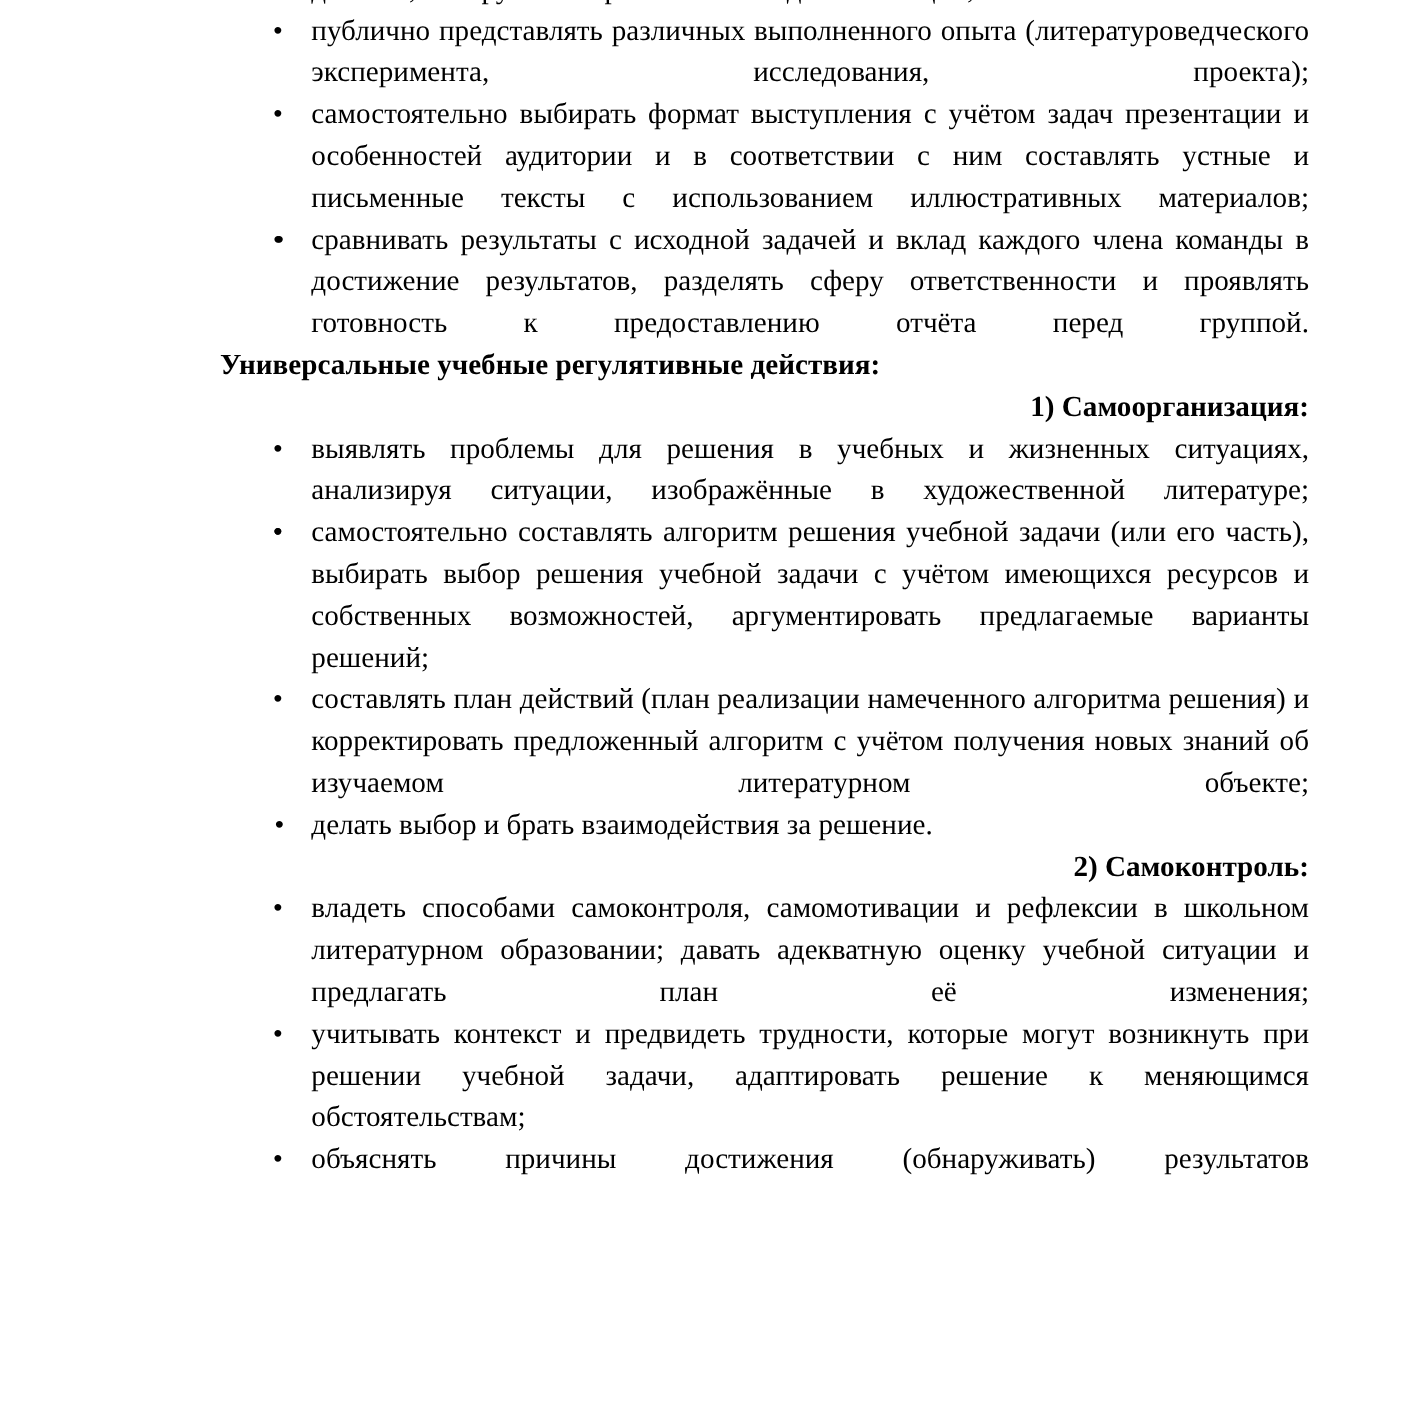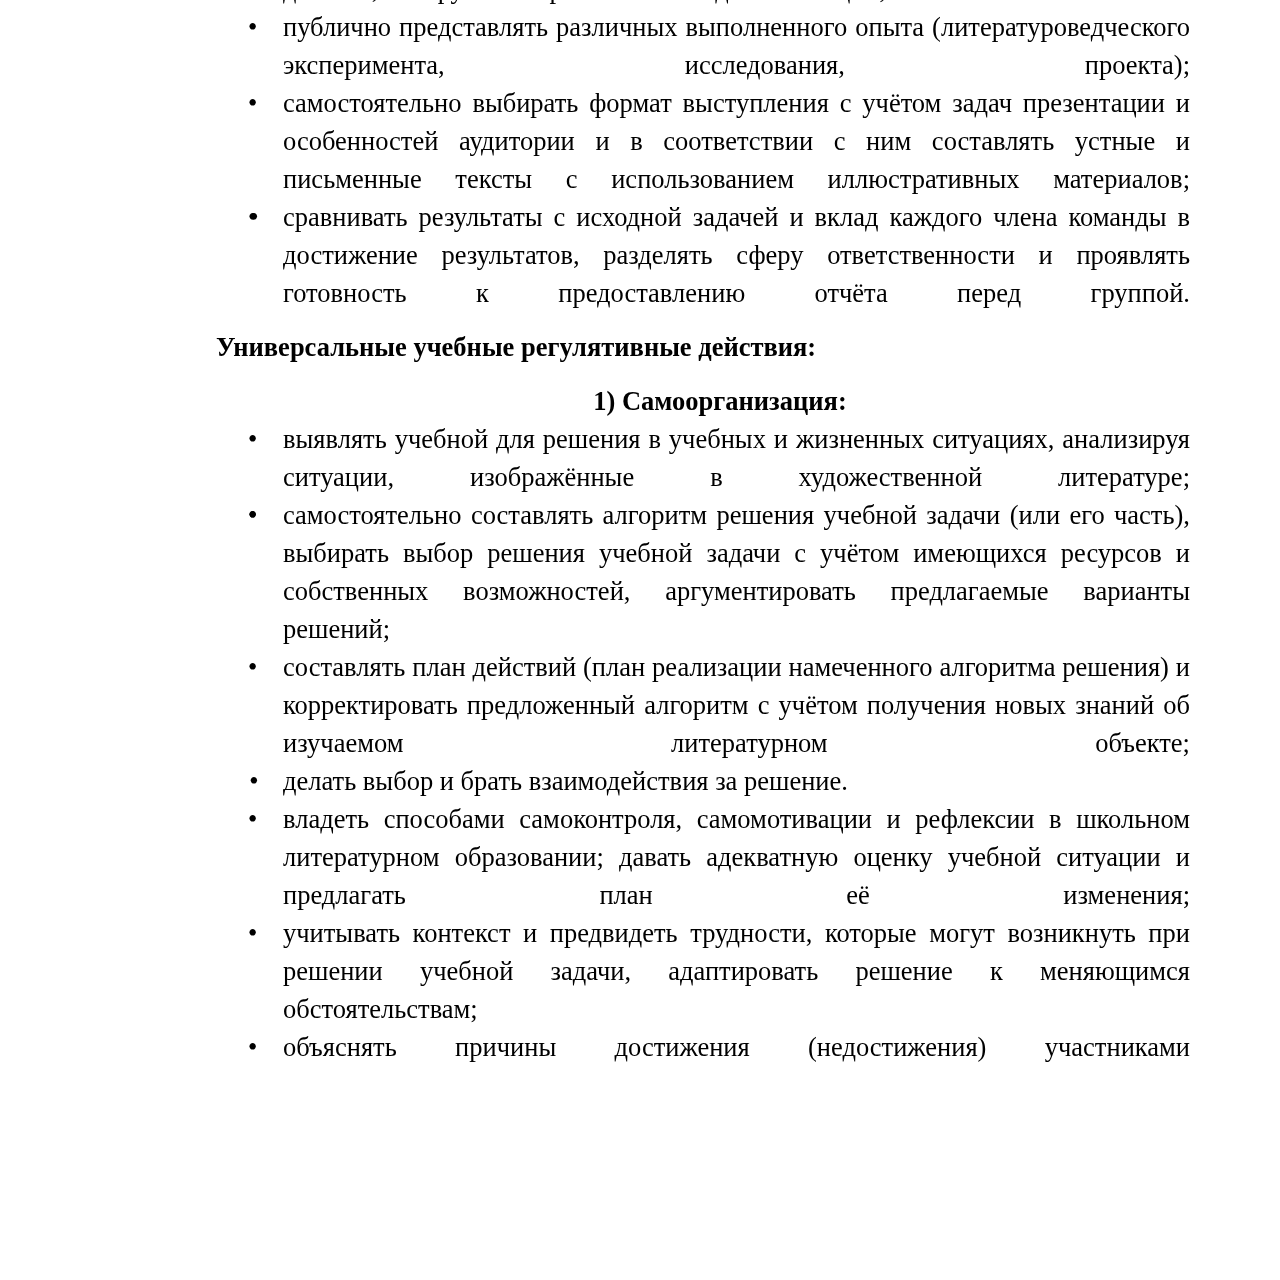--- a/index.html
+++ b/index.html
@@ -63,52 +63,53 @@
   
   .bullet-item > .txt { display: inline; }
 
   
   .justify-all {
     text-align-last: justify;
   }
 
   
   .heading-major {
-    margin: 16px;
+    margin: 0;
     padding: 0;
     font-size: 26.5px;
     line-height: 38px;
     font-weight: bold;
     text-align: left;
     white-space: nowrap;
   }
   .heading-sub {
     margin: 0;
     padding: 0 0 0 50px;
     font-size: 26.5px;
     line-height: 38px;
     font-weight: bold;
-    text-align: center;
+    text-align: right;
     white-space: nowrap;
   }
 </style>
 </head>
 <body>
 
 <div class="page">
   <div class="doc-body">
       <p class="cont-line"><span>диалога, обнаруживать различие и сходство позиций;</span></p>
       <p class="bullet-item justify-all"><span class="bullet-mark">•</span><span class="txt">публично представлять различных выполненного опыта (литературоведческого эксперимента, исследования, проекта);</span></p>
       <p class="bullet-item justify-all"><span class="bullet-mark">•</span><span class="txt">самостоятельно выбирать формат выступления с учётом задач презентации и особенностей аудитории и в соответствии с ним составлять устные и письменные тексты с использованием иллюстративных материалов;</span></p>
       <p class="bullet-item"><span class="bullet-mark">•</span></p>
       <p class="bullet-item justify-all"><span class="bullet-mark">•</span><span class="txt">сравнивать результаты с исходной задачей и вклад каждого члена команды в достижение результатов, разделять сферу ответственности и проявлять готовность к предоставлению отчёта перед группой.</span></p>
       <p class="heading-major"><span>Универсальные учебные регулятивные действия:</span></p>
       <p class="heading-sub"><span>1) Самоорганизация:</span></p>
-      <p class="bullet-item justify-all"><span class="bullet-mark">•</span><span class="txt">выявлять учебной для решения в учебных и жизненных ситуациях, анализируя ситуации, изображённые в художественной литературе;</span></p>
+      <p class="bullet-item justify-all"><span class="bullet-mark">•</span><span class="txt">выявлять проблемы для решения в учебных и жизненных ситуациях, анализируя ситуации, изображённые в художественной литературе;</span></p>
       <p class="bullet-item justify-all"><span class="bullet-mark">•</span></p>
       <p class="bullet-item justify-all"><span class="bullet-mark">•</span><span class="txt">самостоятельно составлять алгоритм решения учебной задачи (или его часть), выбирать выбор решения учебной задачи с учётом имеющихся ресурсов и собственных возможностей, аргументировать предлагаемые варианты решений;</span></p>
       <p class="bullet-item justify-all"><span class="bullet-mark">•</span><span class="txt">составлять план действий (план реализации намеченного алгоритма решения) и корректировать предложенный алгоритм с учётом получения новых знаний об изучаемом литературном объекте;</span></p>
       <p class="bullet-item"><span class="bullet-mark">•</span><span class="txt">делать выбор и брать взаимодействия за решение.</span></p>
+      <p class="heading-sub"><span>2) Самоконтроль:</span></p>
       <p class="bullet-item justify-all"><span class="bullet-mark">•</span><span class="txt">владеть способами самоконтроля, самомотивации и рефлексии в школьном литературном образовании; давать адекватную оценку учебной ситуации и предлагать план её изменения;</span></p>
       <p class="bullet-item justify-all"><span class="bullet-mark">•</span><span class="txt">учитывать контекст и предвидеть трудности, которые могут возникнуть при решении учебной задачи, адаптировать решение к меняющимся обстоятельствам;</span></p>
-      <p class="bullet-item justify-all"><span class="bullet-mark">•</span><span class="txt">объяснять причины достижения (недостижения) участниками</span></p>
+      <p class="bullet-item justify-all"><span class="bullet-mark">•</span><span class="txt">объяснять причины достижения (обнаруживать) результатов</span></p>
     </div>
 </div>
 
 </body></html>

